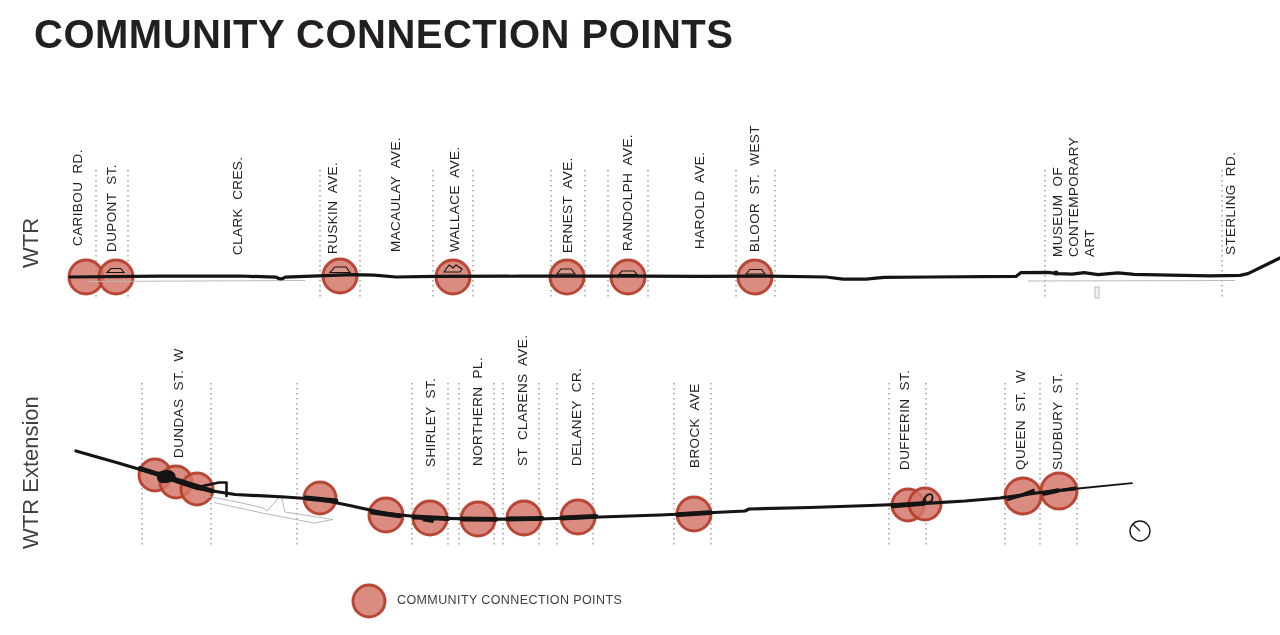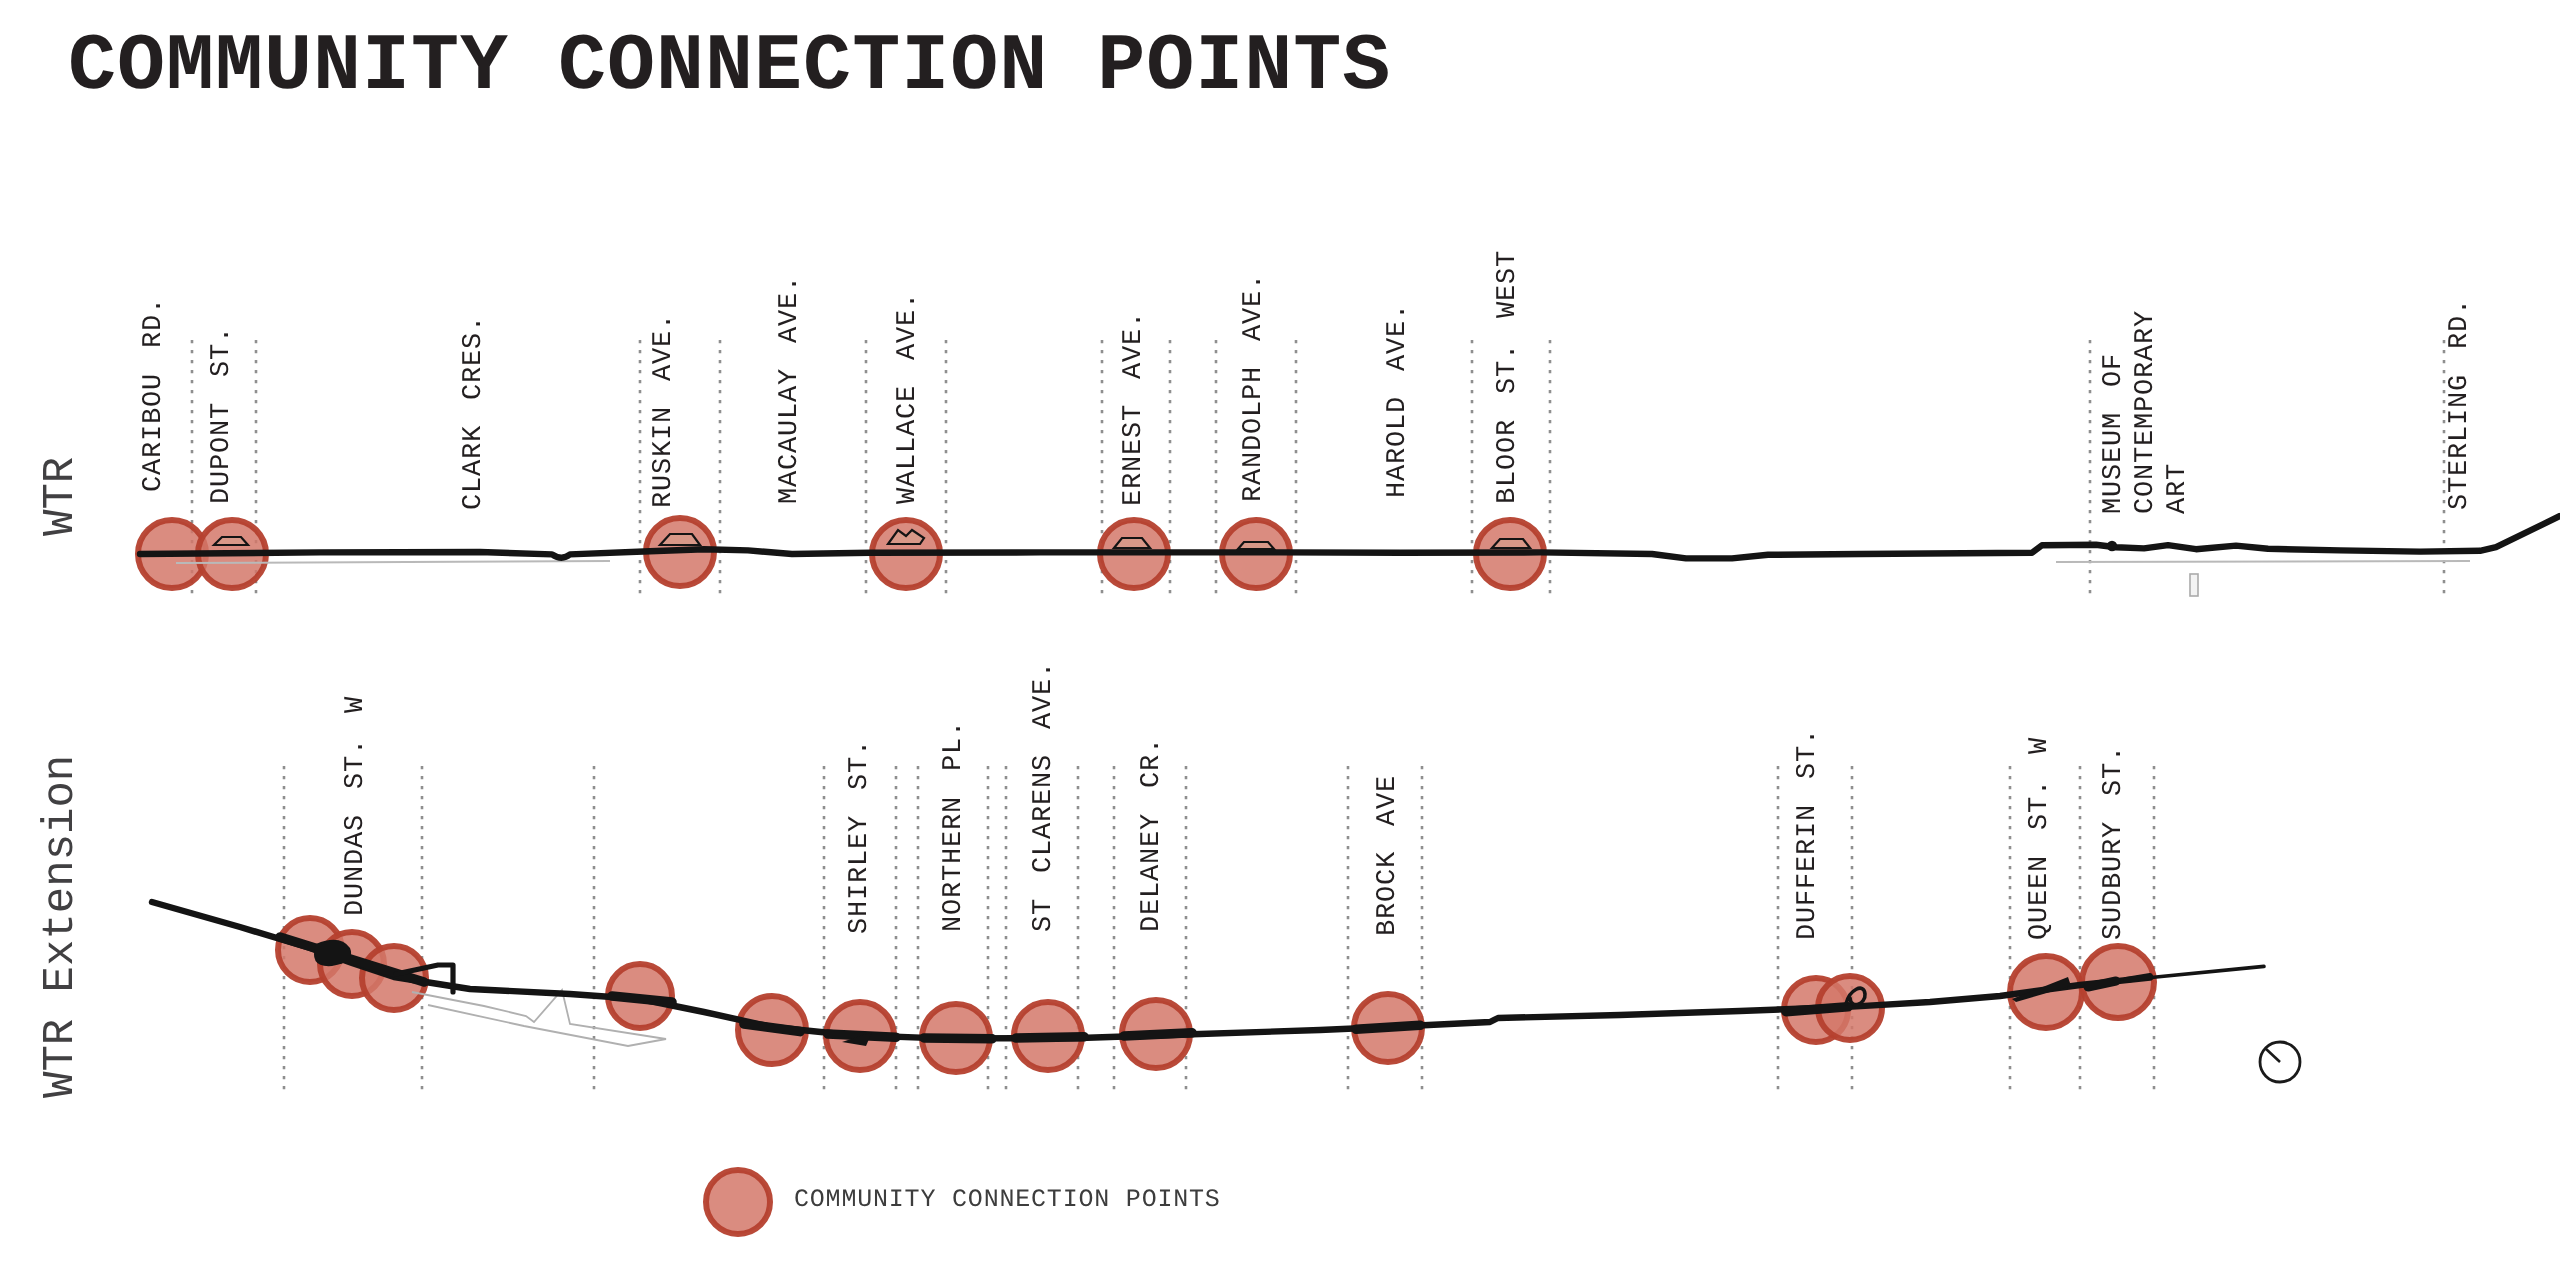--- a/index.html
+++ b/index.html
@@ -1,17 +1,17 @@
 <!DOCTYPE html>
 <html><head>
 <meta charset="utf-8">
 <style>
   html,body{margin:0;padding:0;background:#fff;}
   #stage{position:relative;width:1280px;height:635px;overflow:hidden;background:#fff;
-         font-family:Liberation Mono, monospace;}
+         font-family:Liberation Sans, sans-serif;}
   #stage svg{position:absolute;left:0;top:0;}
   .page-title{position:absolute;left:34px;top:12px;font-size:40px;font-weight:bold;
               letter-spacing:.5px;color:#231f20;white-space:nowrap;}
   .row-label{position:absolute;transform:rotate(-90deg);transform-origin:0 0;
              font-size:22px;color:#414042;white-space:nowrap;}
   .street-label{position:absolute;transform:rotate(-90deg);transform-origin:0 0;
                 font-size:13.5px;line-height:16px;letter-spacing:.4px;word-spacing:4px;
                 color:#231f20;white-space:nowrap;}
   .dotted-line{stroke:var(--dotted,#8F8F8F);stroke-width:1.3;stroke-dasharray:1.6 3.4;fill:none;}
   .point{fill:var(--point-fill,#D4786A);fill-opacity:.85;stroke:var(--point-stroke,#B5402E);

